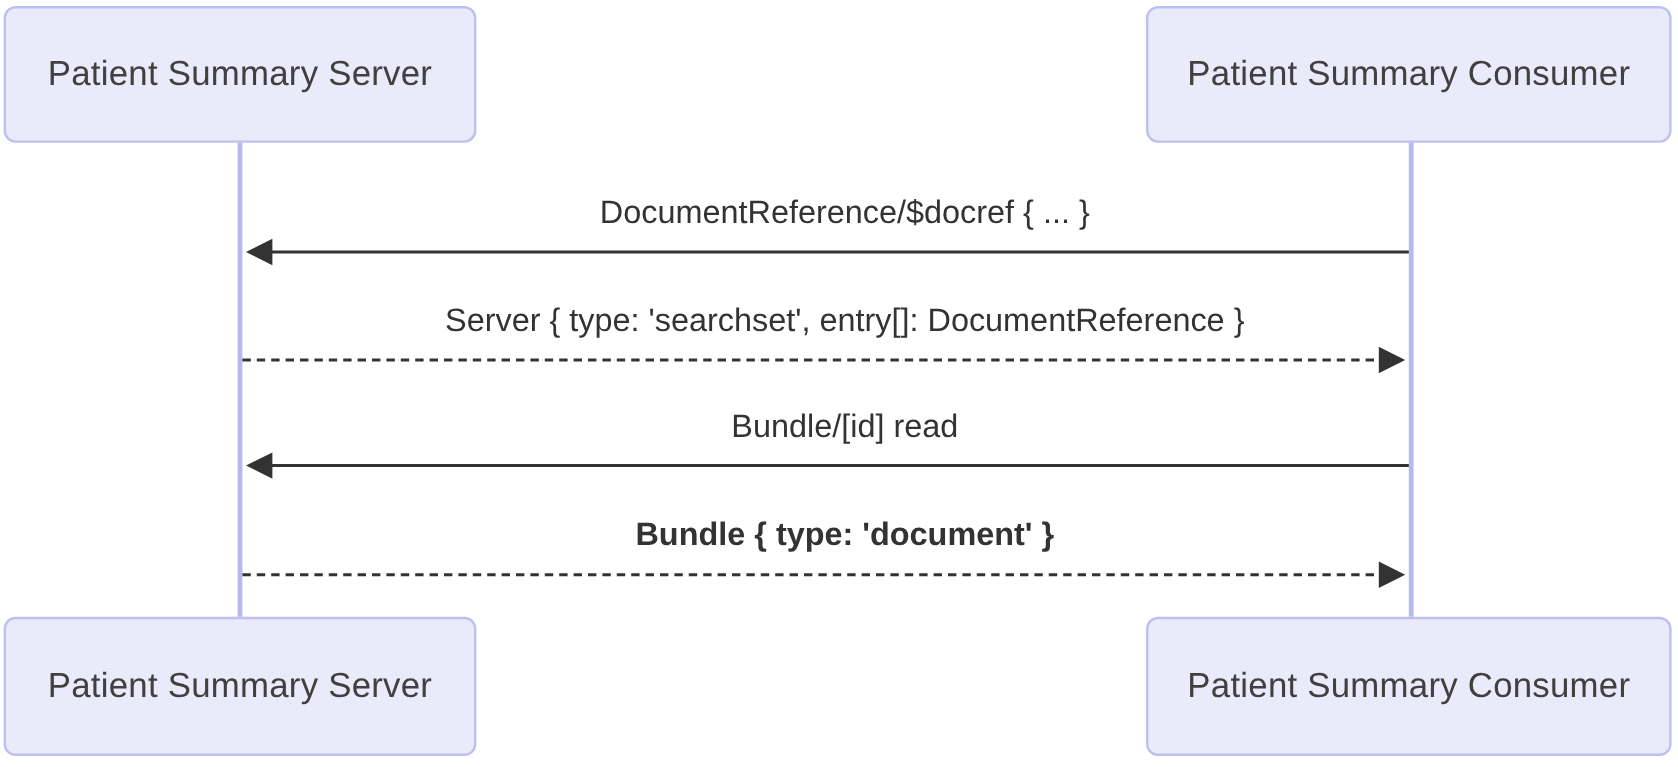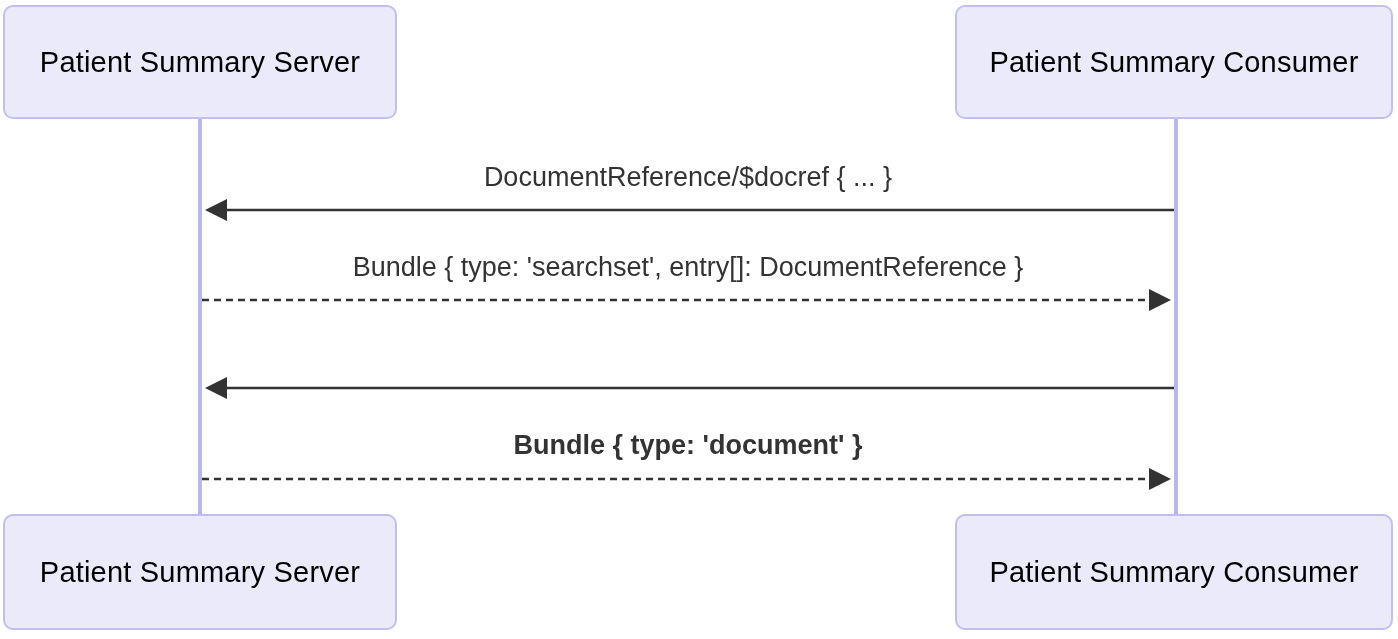--- a/index.html
+++ b/index.html
@@ -24,31 +24,31 @@
   .actor-box {
     position: absolute;
     box-sizing: border-box;
     background: #EAEAFB;
     border: 2px solid #C0C0F0;
     border-radius: 10px;
     display: flex;
     align-items: center;
     justify-content: center;
     font-size: 29px;
-    color: #000000;
+    color: #404040;
     letter-spacing: 0.2px;
     white-space: nowrap;
   }
   .actor-top-left    { left: 3px;   top: 5px;   width: 394px; height: 114px; }
   .actor-top-right   { left: 955px; top: 5px;   width: 438px; height: 114px; }
   .actor-bottom-left { left: 3px;   top: 514px; width: 394px; height: 116px; }
   .actor-bottom-right{ left: 955px; top: 514px; width: 438px; height: 116px; }
   .msg-label {
     position: absolute;
-    left: 200px;
+    left: 216px;
     width: 976px;
     text-align: center;
     font-size: 27px;
     line-height: 30px;
     color: #333333;
     white-space: nowrap;
   }
   .msg-label-1 { top: 162px; }
   .msg-label-2 { top: 252px; }
   .msg-label-3 { top: 340px; }
@@ -88,18 +88,19 @@
   <div class="actor-box actor-bottom-left">
     <span>Patient Summary Server</span>
   </div>
 
   <div class="actor-box actor-bottom-right">
     <span>Patient Summary Consumer</span>
   </div>
 
   <div class="msg-label msg-label-1">DocumentReference/$docref { ... }</div>
 
-  <div class="msg-label msg-label-2">Bundle { type: 'searchset', entry[]: DocumentReference }</div>
+  <div class="msg-label msg-label-2">Server { type: 'searchset', entry[]: DocumentReference }</div>
 
+  <div class="msg-label msg-label-3">Bundle/[id] read</div>
 
   <div class="msg-label msg-label-4">Bundle { type: 'document' }</div>
 
 </div>
 
 </body></html>

